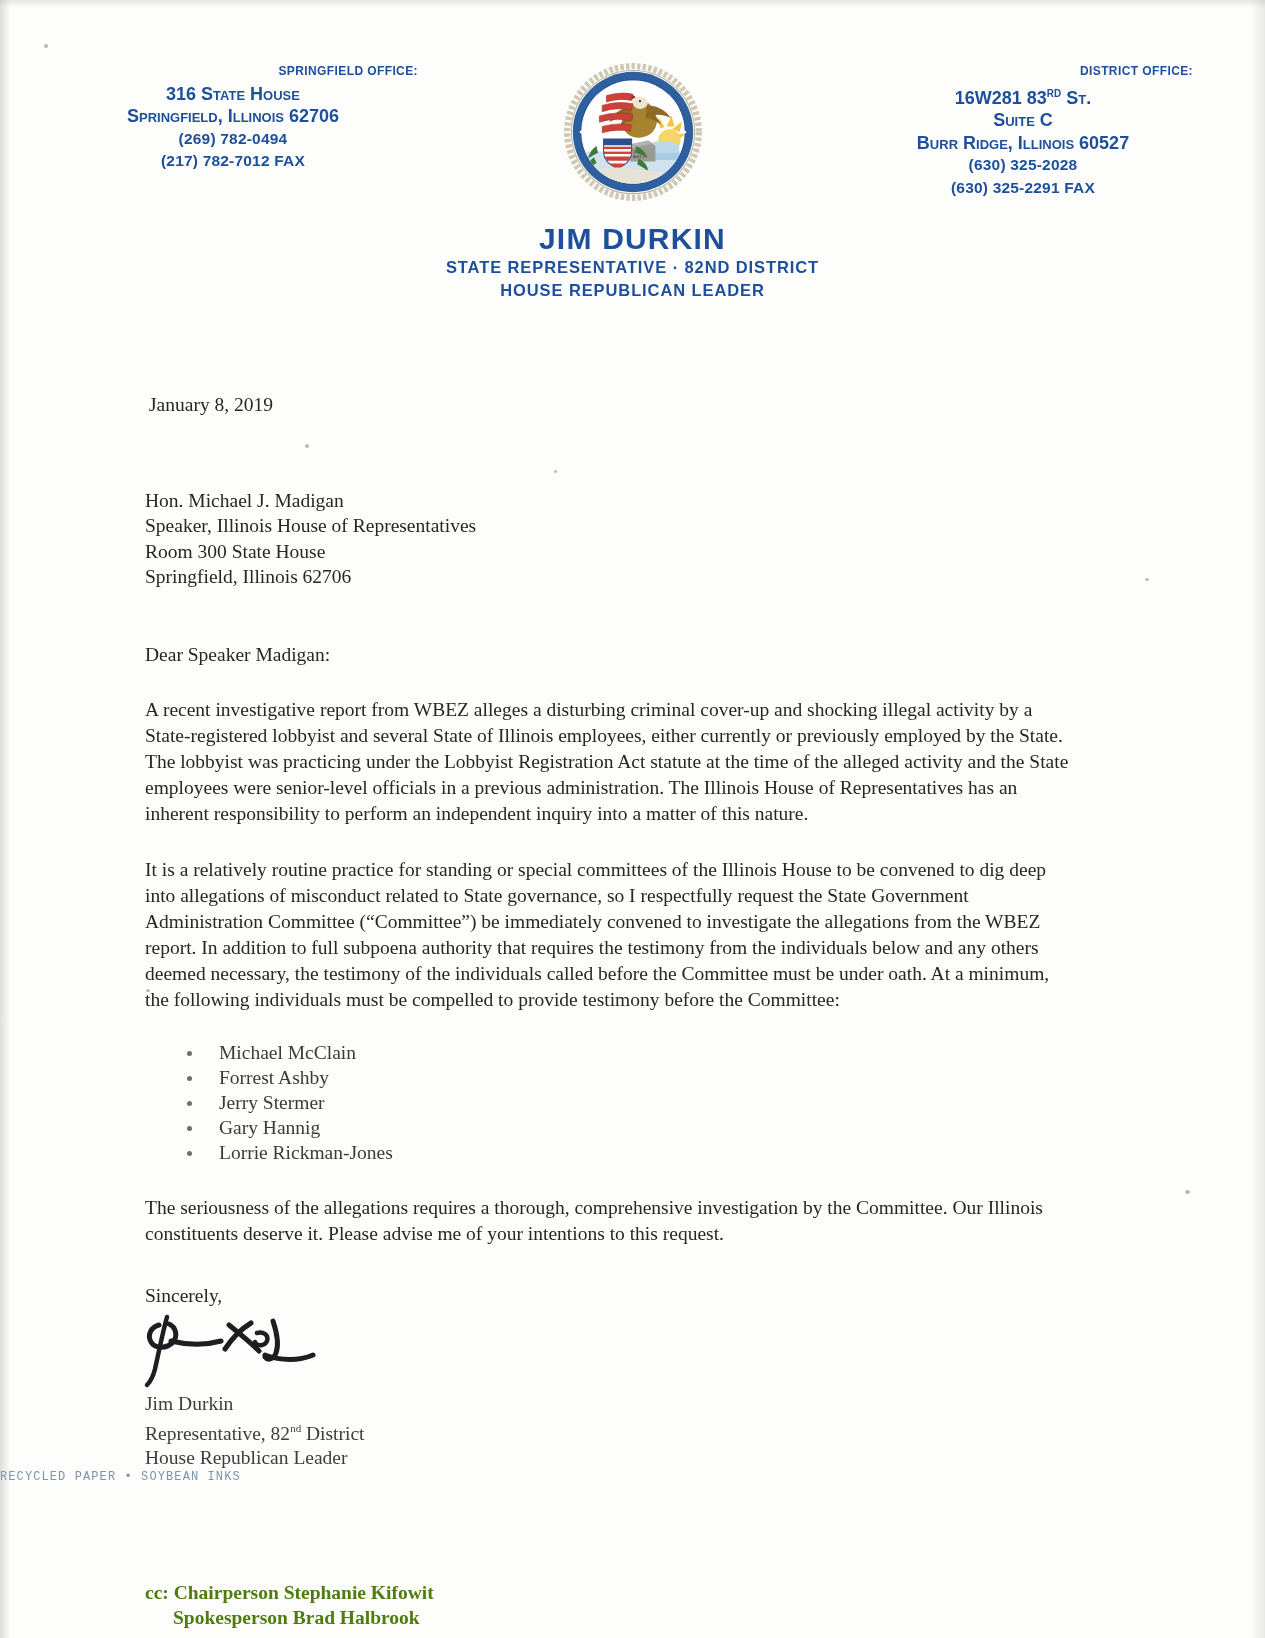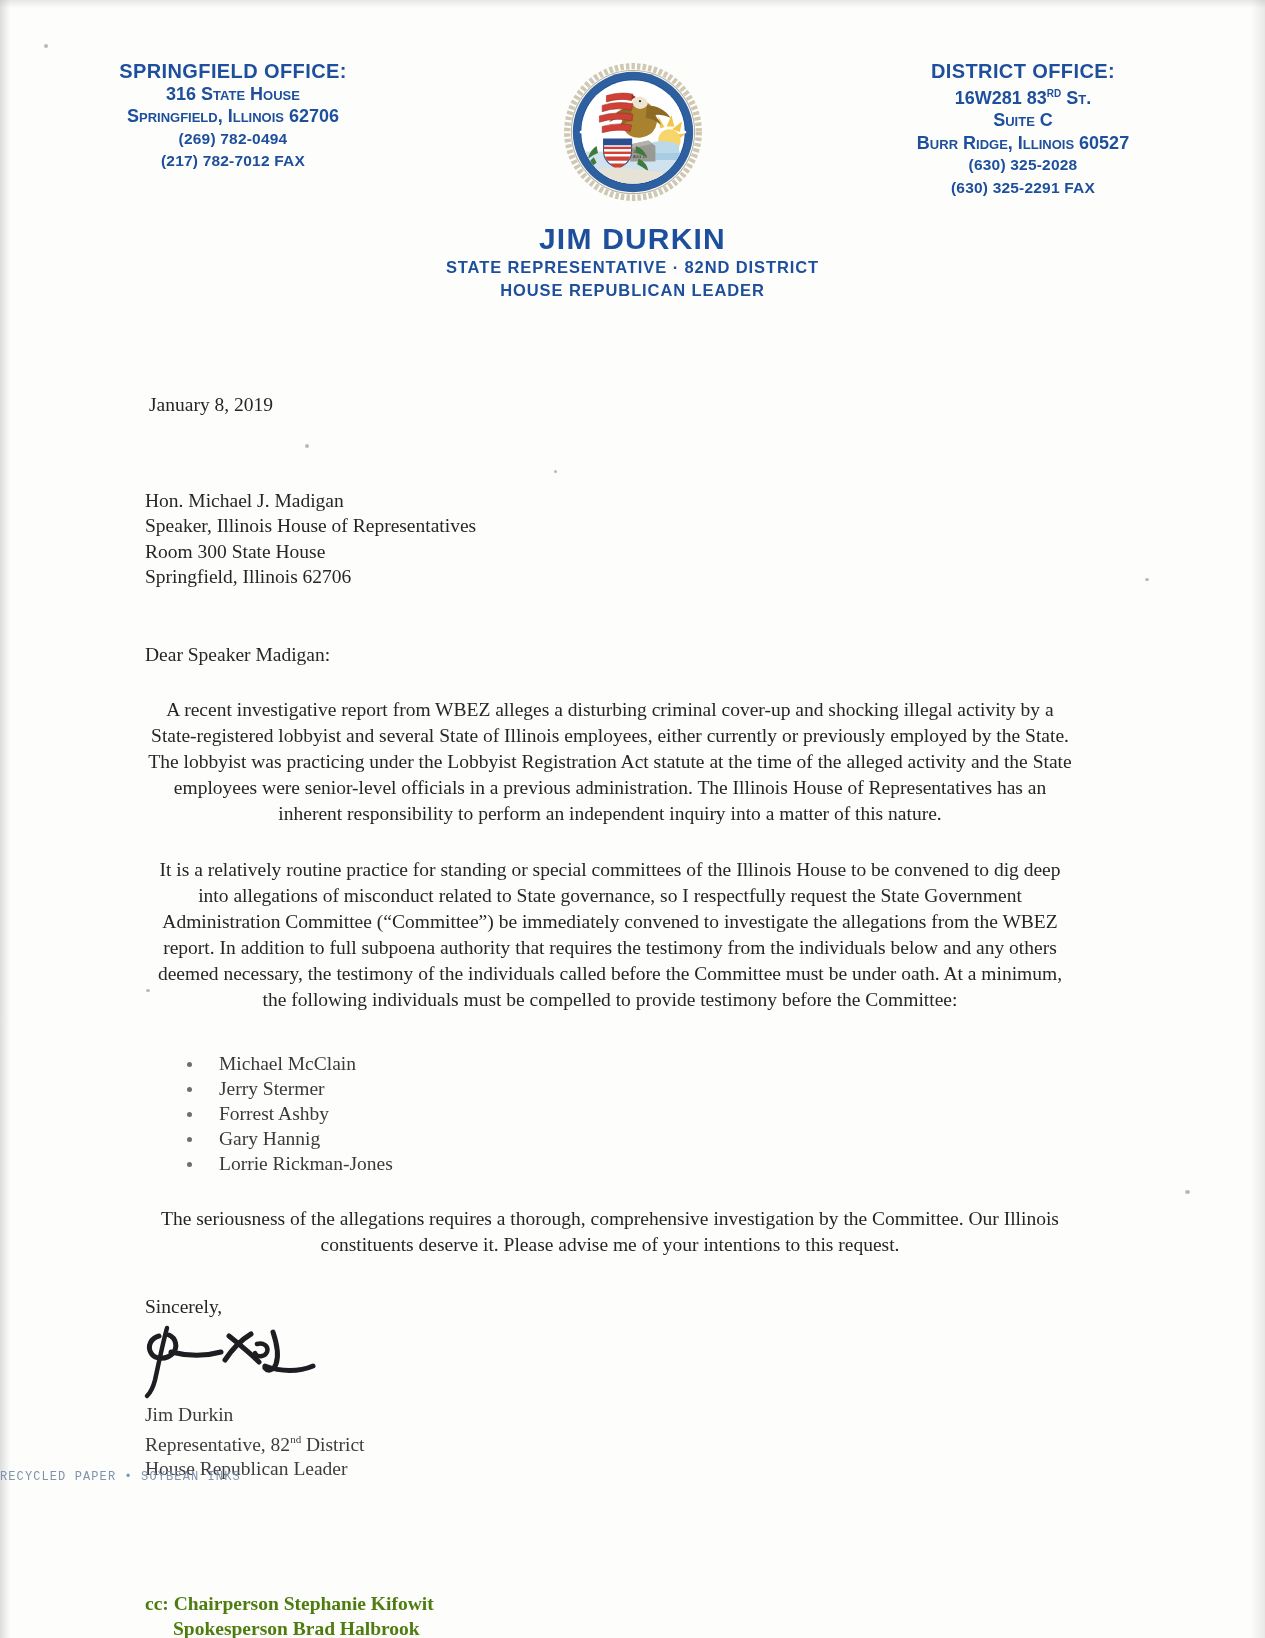--- a/index.html
+++ b/index.html
@@ -56,21 +56,21 @@
     letter-spacing: .2px;
   }
   .office-left  { left: 48px;  top: 60px; width: 370px; }
   .office-right { right: 72px; top: 60px; width: 340px; }
 
   .office-block .line {
     font-size: 15.5px;
     line-height: 22.5px;
     white-space: nowrap;
   }
-  .office-block .line.head { font-size: 20px; letter-spacing: .4px; }
+  .office-block .line.head { font-size: 12px; letter-spacing: .4px; text-align: right; }
   
   .office-block .line.smallcaps { font-variant: small-caps; font-size: 18px; letter-spacing: 0; }
   .office-block .line sup { font-size: 10px; vertical-align: super; }
 
   .seal-wrap {
     position: absolute;
     left: 50%;
     transform: translateX(-50%);
     top: 62px;
     width: 140px;
@@ -97,25 +97,25 @@
     font-size: 19.5px;
     line-height: 25.5px;
     color: #262626;
   }
   .date { margin: 0 0 0 4px; }
   .addressee { margin-top: 70px; }
   .addressee div { line-height: 25.5px; }
   .salutation { margin-top: 52px; }
   p.para {
     margin: 30px 0 0 0;
-    text-align: center;
+    text-align: left;
     line-height: 26px;
   }
   ul.names {
-    margin: 39px 0 0 0;
+    margin: 28px 0 0 0;
     padding: 0 0 0 38px;
     list-style: none;
   }
   ul.names li {
     position: relative;
     line-height: 24px;
     padding: 0 0 0 36px;
     margin: 0 0 1px 0;
     color: #3a3a3a;
   }
@@ -288,22 +288,22 @@
     </div>
 
     <div class="salutation">Dear Speaker Madigan:</div>
 
     <p class="para">A recent investigative report from WBEZ alleges a disturbing criminal cover-up and shocking illegal activity by a State-registered lobbyist and several State of Illinois employees, either currently or previously employed by the State.  The lobbyist was practicing under the Lobbyist Registration Act statute at the time of the alleged activity and the State employees were senior-level officials in a previous administration. The Illinois House of Representatives has an inherent responsibility to perform an independent inquiry into a matter of this nature.</p>
 
     <p class="para">It is a relatively routine practice for standing or special committees of the Illinois House to be convened to dig deep into allegations of misconduct related to State governance, so I respectfully request the State Government Administration Committee (“Committee”) be immediately convened to investigate the allegations from the WBEZ report.  In addition to full subpoena authority that requires the testimony from the individuals below and any others deemed necessary, the testimony of the individuals called before the Committee must be under oath.  At a minimum, the following individuals must be compelled to provide testimony before the Committee:</p>
 
     <ul class="names">
       <li>Michael McClain</li>
+      <li>Forrest Ashby</li>
       <li>Jerry Stermer</li>
-      <li>Forrest Ashby</li>
       <li>Gary Hannig</li>
       <li>Lorrie Rickman-Jones</li>
     </ul>
 
     <p class="para closing">The seriousness of the allegations requires a thorough, comprehensive investigation by the Committee.  Our Illinois constituents deserve it.  Please advise me of your intentions to this request.</p>
 
     <div class="signoff">Sincerely,</div>
 
     <svg class="sig-svg" width="230" height="78" viewBox="0 0 230 78" aria-hidden="true">
       <g fill="none" stroke="#1d1d22" stroke-linecap="round" stroke-linejoin="round">

